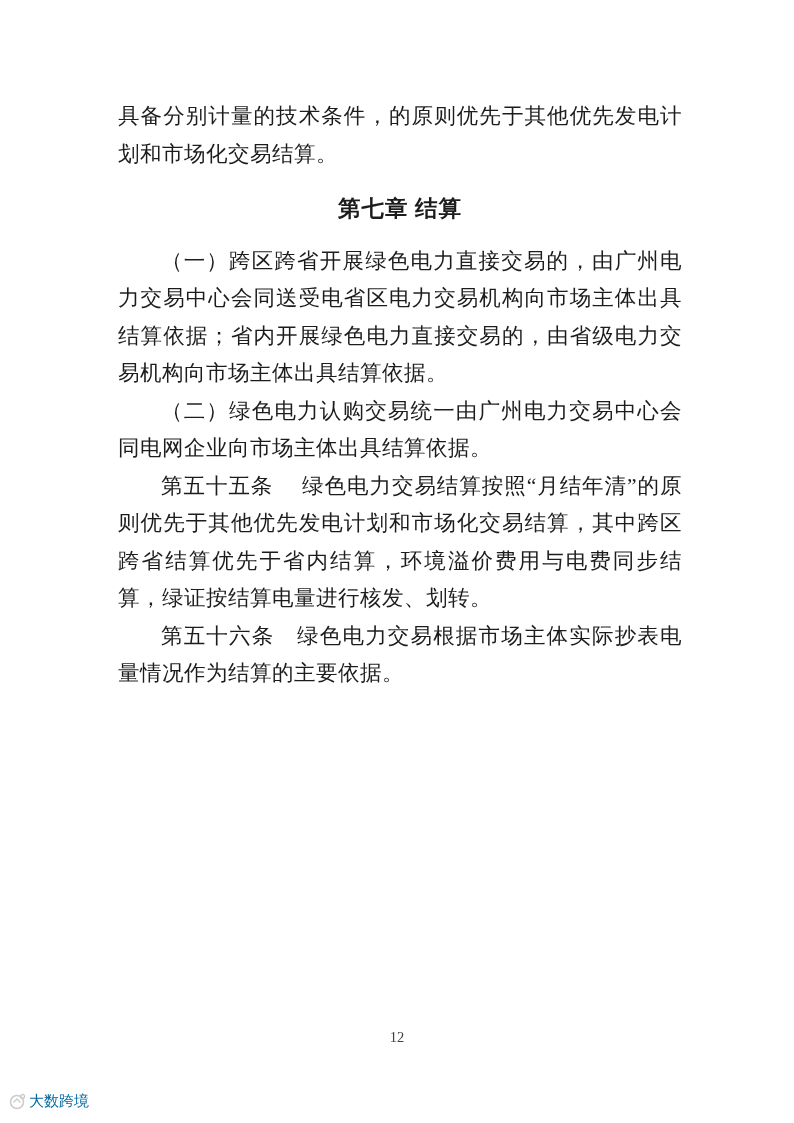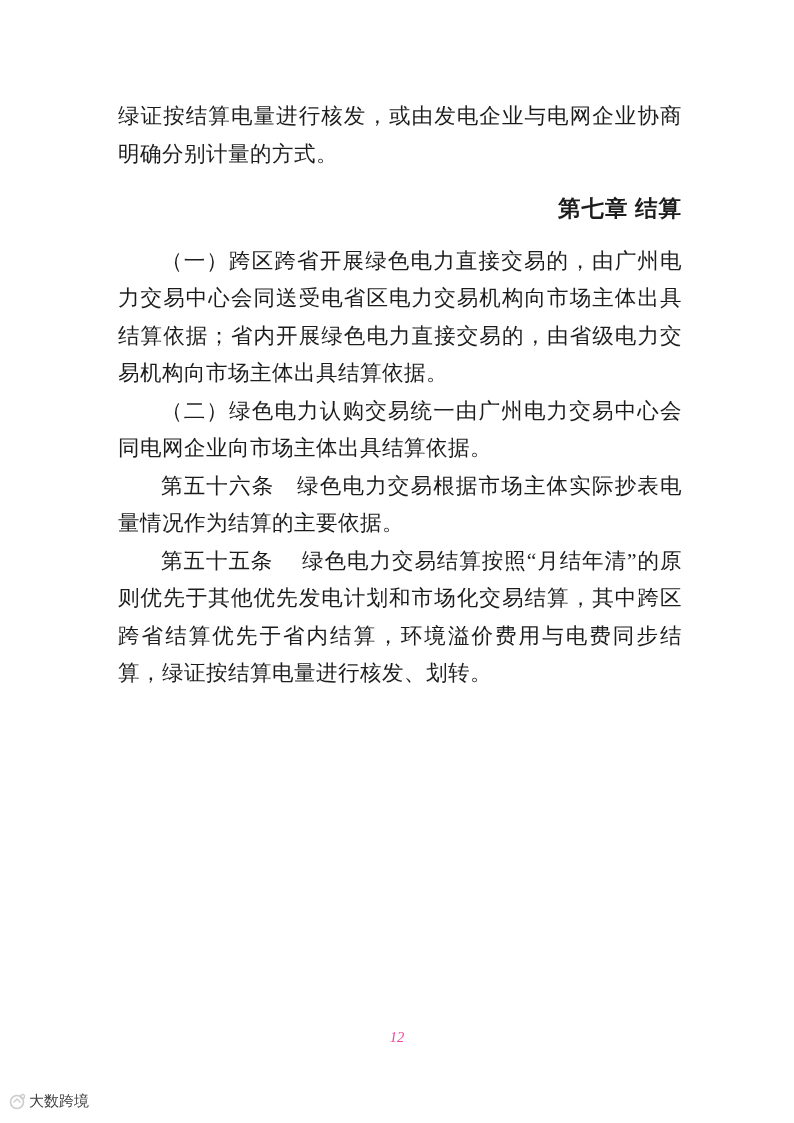--- a/index.html
+++ b/index.html
@@ -34,76 +34,75 @@
       text-indent: 2em;
       letter-spacing: 0.5px;
       word-break: break-all;
     }
     .para.no-indent {
       text-indent: 0;
     }
     .chapter-heading {
       font-size: 22.5px;
       font-weight: bold;
-      text-align: right;
+      text-align: center;
       line-height: 37.5px;
       margin: 17px 0 15px 0;
       letter-spacing: 1px;
     }
     .page-number {
       position: absolute;
       left: 0;
       right: 0;
       top: 1029px;
       text-align: center;
       font-size: 14.5px;
-      color: #ec4899;
-      font-style: italic;
+      color: #404040;
     }
     .watermark {
       position: absolute;
       left: 8px;
       bottom: 12px;
       display: flex;
       align-items: center;
       gap: 3px;
-      color: #404040;
+      color: #0369a1;
       font-family: "Liberation Sans", "DejaVu Sans", sans-serif;
       font-size: 15px;
       user-select: none;
     }
     .watermark .logo-glyph {
       display: inline-flex;
       align-items: center;
       justify-content: center;
     }
     .watermark .logo-glyph svg {
       display: block;
     }
   </style>
 </head>
 <body>
 
 <div class="page">
 
   <div class="content">
 
-    <p class="para no-indent">绿证按结算电量进行核发，或由发电企业与电网企业协商明确分别计量的方式。</p>
+    <p class="para no-indent">具备分别计量的技术条件，的原则优先于其他优先发电计划和市场化交易结算。</p>
 
     <h2 class="chapter-heading">第七章 结算</h2>
 
 
     <p class="para">（一）跨区跨省开展绿色电力直接交易的，由广州电力交易中心会同送受电省区电力交易机构向市场主体出具结算依据；省内开展绿色电力直接交易的，由省级电力交易机构向市场主体出具结算依据。</p>
 
     <p class="para">（二）绿色电力认购交易统一由广州电力交易中心会同电网企业向市场主体出具结算依据。</p>
 
 
+    <p class="para">第五十五条　 绿色电力交易结算按照“月结年清”的原则优先于其他优先发电计划和市场化交易结算，其中跨区跨省结算优先于省内结算，环境溢价费用与电费同步结算，绿证按结算电量进行核发、划转。</p>
+
     <p class="para">第五十六条　绿色电力交易根据市场主体实际抄表电量情况作为结算的主要依据。</p>
-
-    <p class="para">第五十五条　 绿色电力交易结算按照“月结年清”的原则优先于其他优先发电计划和市场化交易结算，其中跨区跨省结算优先于省内结算，环境溢价费用与电费同步结算，绿证按结算电量进行核发、划转。</p>
 
 
   </div>
 
   <div class="page-number">12</div>
 
   <div class="watermark">
     <span class="logo-glyph">
       <svg width="18" height="18" viewBox="0 0 18 18">
         <circle cx="9" cy="9" r="6.5" fill="none" stroke="#cccccc" stroke-width="1.6"></circle>

